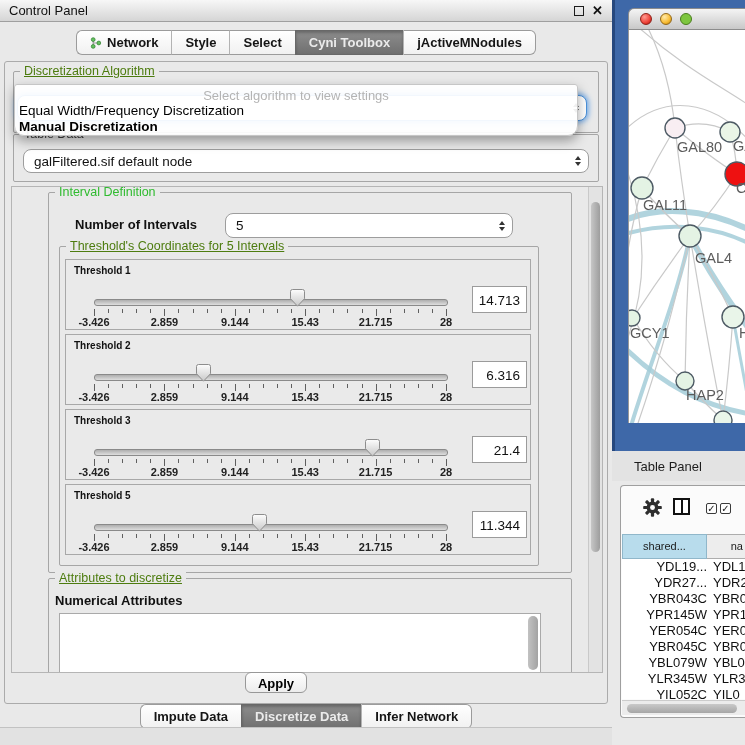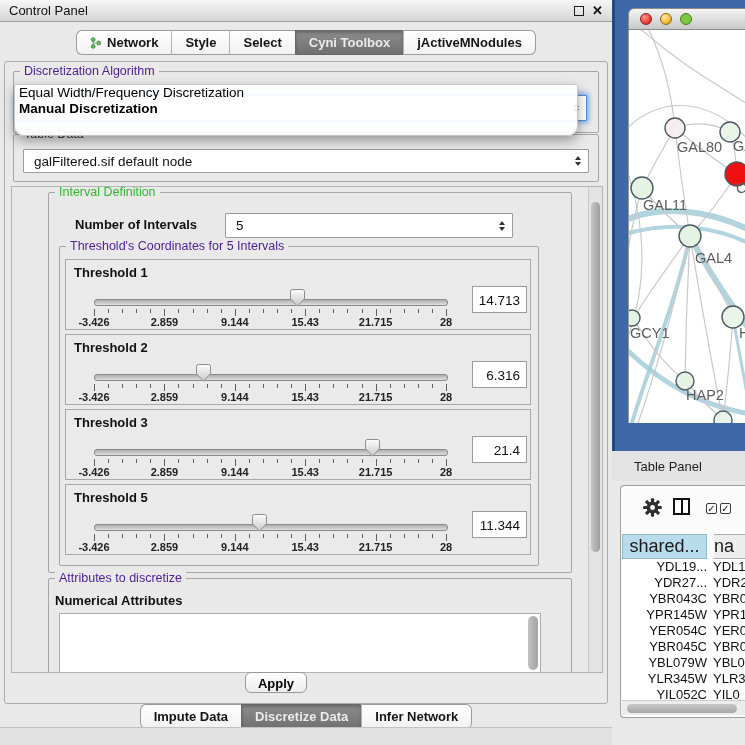--- a/index.html
+++ b/index.html
@@ -23,22 +23,22 @@
   .tab:last-child{border-right:1px solid #9b9b9b;border-radius:0 6px 6px 0;}
   .tab + .tab{border-left:1px solid #b3b3b3;}
   .tab.selected{background:linear-gradient(#8d8d8d,#707070);color:#ebebeb;border-color:#686868;
                 box-shadow:inset 0 2px 3px rgba(0,0,0,.25);}
   .tabicon{display:inline-flex;}
   .outer-frame{position:absolute;left:4px;top:61px;width:602px;height:641px;
                border:1px solid #ababab;border-radius:3px;}
   .group{position:absolute;border:1px solid #a6a6a6;border-radius:2px;box-sizing:border-box;}
   .group>.legend{position:absolute;top:-8px;left:6px;background:#e9e9e9;padding:0 4px;
                  font-size:12.5px;line-height:14px;white-space:nowrap;}
-  .legend.blue{color:#4c1d95;} .legend.green{color:#2fbb2f;} .legend.dark{color:#3c3c3c;}
-  .combo{background:#fff;border:1px solid #9d9d9d;border-radius:1px;display:flex;
+  .legend.blue{color:#4d7c0f;text-decoration:underline;} .legend.green{color:#2fbb2f;} .legend.dark{color:#3c3c3c;}
+  .combo{background:#fff;border:1px solid #9d9d9d;border-radius:8px;display:flex;
          align-items:center;font-size:13.5px;box-sizing:border-box;padding-left:10px;}
   .spin{margin-left:auto;margin-right:7px;display:flex;flex-direction:column;gap:2px;align-items:center;}
   .spin i{width:0;height:0;border-left:3.5px solid transparent;border-right:3.5px solid transparent;}
   .spin .up{border-bottom:4.5px solid #333;}
   .spin .dn{border-top:4.5px solid #333;}
   .algo-combo{position:absolute;left:12px;top:33px;width:570px;height:26px;border:1.5px solid #4a90d9;
               box-shadow:0 0 5px 2px #7db0e8;z-index:1;}
   .popup{position:absolute;left:9px;top:22px;width:562px;height:50px;z-index:5;
          background:rgba(255,255,255,.93);border:1px solid #c6c6c6;border-radius:3px 3px 10px 10px;
          box-shadow:0 5px 12px rgba(0,0,0,.35);overflow:hidden;}
@@ -47,21 +47,21 @@
   .popup .opt.sel{font-weight:bold;}
   .scrollpane{position:absolute;left:6px;top:124px;width:592px;height:487px;
               border:1px solid #b5b5b5;overflow:hidden;box-sizing:border-box;}
   .vscroll{position:absolute;right:0;top:0;width:13px;height:100%;background:#e3e3e3;
            border-left:1px solid #c9c9c9;}
   .vscroll .vthumb{position:absolute;left:2px;top:15px;width:9px;height:350px;border-radius:5px;
            background:linear-gradient(90deg,#c6c6c6,#9d9d9d);}
   .numlabel{position:absolute;left:26px;top:24px;font-size:13px;font-weight:bold;}
   .tbox{position:relative;width:466px;height:71px;border:1px solid #a8a8a8;background:#eaeaea;
         margin-bottom:4px;box-sizing:border-box;}
-  .tbox .tlabel{position:absolute;left:8px;top:5px;font-size:13px;font-weight:bold;}
+  .tbox .tlabel{position:absolute;left:8px;top:5px;font-size:10px;font-weight:bold;}
   .track{position:absolute;left:28px;top:39px;width:352px;height:5px;border:1px solid #8a8a8a;
          border-radius:3px;background:linear-gradient(#aeaeae,#dedede);}
   .thumb{position:absolute;top:28px;width:17px;height:20px;z-index:2;}
   .tick{position:absolute;top:49px;width:1px;background:#5f5f5f;}
   .tick.minor{height:4px;} .tick.major{height:7px;}
   .ticklabel{position:absolute;top:56px;transform:translateX(-50%);font-size:11px;
              font-weight:bold;color:#222;white-space:nowrap;}
   .vbox{position:absolute;left:406px;top:26px;width:55px;height:27px;background:#fff;
         border:1px solid #9b9b9b;font-size:13.5px;text-align:right;line-height:27px;
         padding-right:6px;box-sizing:border-box;}
@@ -97,25 +97,25 @@
             display:flex;align-items:center;padding-left:22px;font-size:13px;color:#1d1d1d;box-sizing:border-box;}
   .table-box{position:absolute;left:620px;top:485px;width:125px;height:233px;background:#fbfbfb;
              border:1px solid #9f9f9f;border-right:none;border-radius:4px 0 0 4px;box-sizing:border-box;}
   .ttoolbar{position:absolute;left:0;top:0;width:100%;height:48px;}
   .gear{position:absolute;left:22px;top:12px;}
   .colsicon{position:absolute;left:52px;top:12px;width:17px;height:17px;border:2px solid #111;
             background:#fff;box-sizing:border-box;}
   .colsicon:after{content:"";position:absolute;left:5.5px;top:0;width:2px;height:13px;background:#111;}
   .cbx{position:absolute;top:17px;width:11px;height:11px;border:1.5px solid #3a3a3a;border-radius:2px;
        background:#fdfdfd;font-size:10px;line-height:10px;text-align:center;color:#222;box-sizing:border-box;}
-  .thead{position:absolute;left:1px;top:48px;right:0;height:25px;display:flex;font-size:18px;gap:7px;}
+  .thead{position:absolute;left:1px;top:48px;right:0;height:25px;display:flex;font-size:11px;}
   .hc1{width:85px;background:#b8dcec;border:1px solid #90b7ca;box-sizing:border-box;
        text-align:center;line-height:23px;color:#1b1b1b;}
   .hc2{flex:1;background:#ededed;border-top:1px solid #adadad;border-bottom:1px solid #adadad;
-       text-align:left;line-height:23px;padding-right:2px;color:#1b1b1b;}
+       text-align:right;line-height:23px;padding-right:2px;color:#1b1b1b;}
   .tbody{position:absolute;left:1px;top:73px;right:0;bottom:18px;overflow:hidden;font-size:13px;}
   .trow{display:flex;height:16px;line-height:16px;background:#fff;}
   .tc1{width:85px;padding-left:10px;box-sizing:border-box;white-space:nowrap;overflow:hidden;text-align:right;}
   .tc2{flex:1;padding-left:6px;white-space:nowrap;overflow:hidden;}
   .hscroll{position:absolute;left:1px;right:0;bottom:2px;height:14px;background:#ececec;
            border-top:1px solid #cccccc;}
   .hthumb{position:absolute;left:5px;top:2.5px;width:110px;height:9px;border-radius:5px;
           background:linear-gradient(#c9c9c9,#a6a6a6);}
 </style>
 </head>
@@ -174,20 +174,21 @@
         <span class="legend blue">Discretization Algorithm</span>
       </div>
       <div class="combo algo-combo">
         <span class="spin">
             <i class="up"></i>
             <i class="dn"></i>
           </span>
       </div>
 
       <div class="popup">
+        <div class="hint">Select algorithm to view settings</div>
         <div id="algo-options">
             <div class="opt">Equal Width/Frequency Discretization</div>
             <div class="opt sel">Manual Discretization</div>
           </div>
       </div>
 
       <div class="group" style="left:8px;top:72px;width:586px;height:48px;">
         <span class="legend dark">Table Data</span>
         <div class="combo" style="position:absolute;left:9px;top:14px;width:566px;height:24px;">
           <span>galFiltered.sif default node</span>

